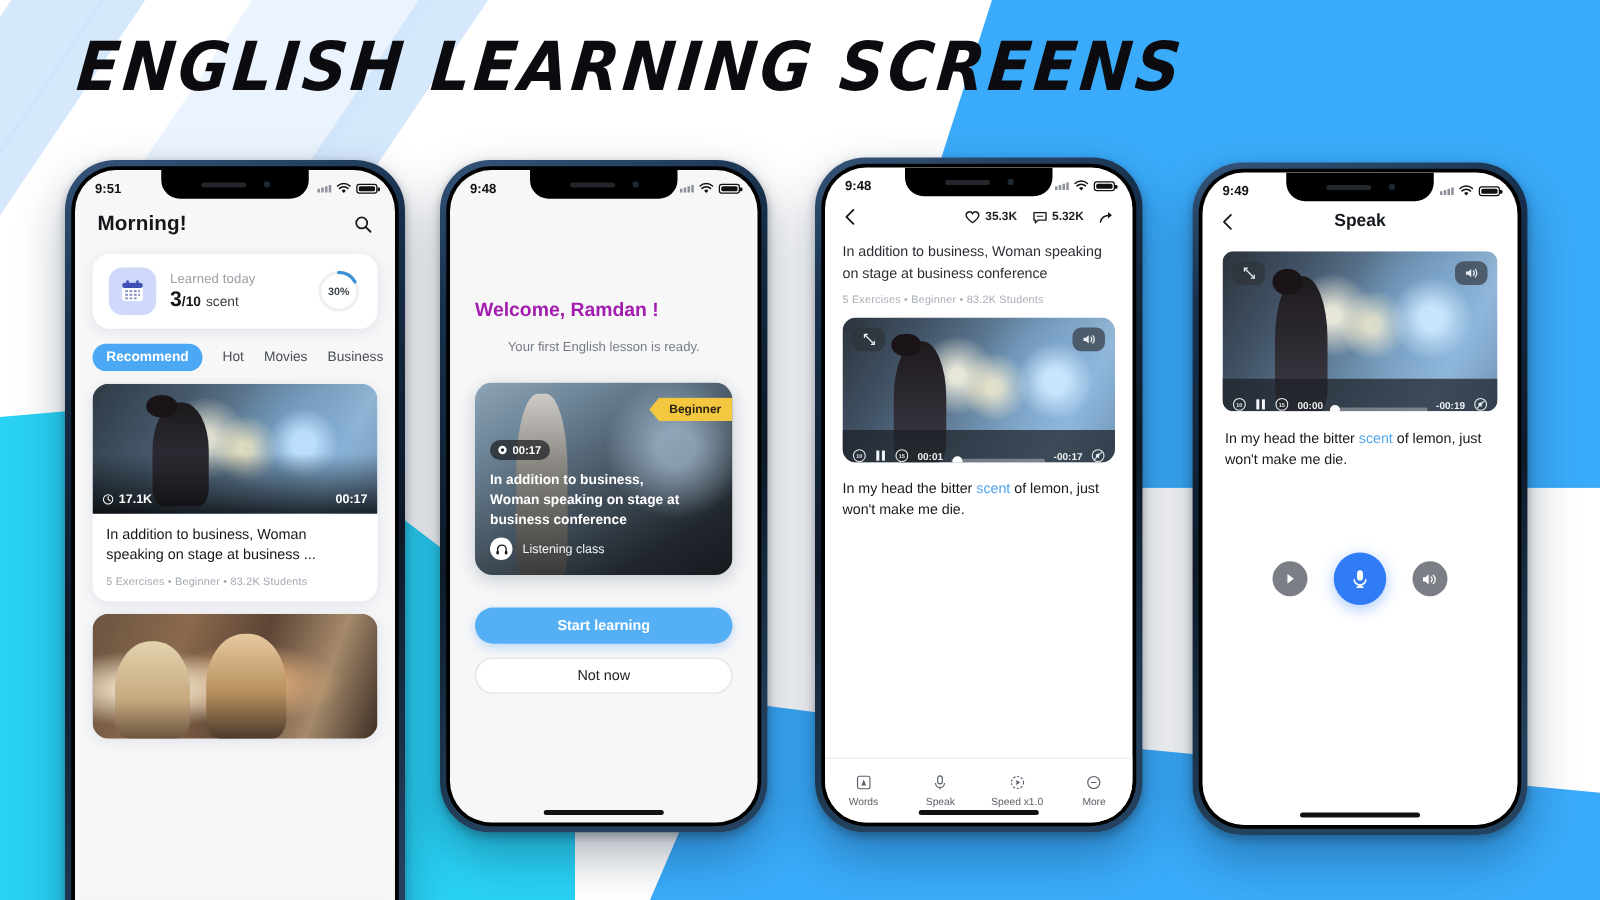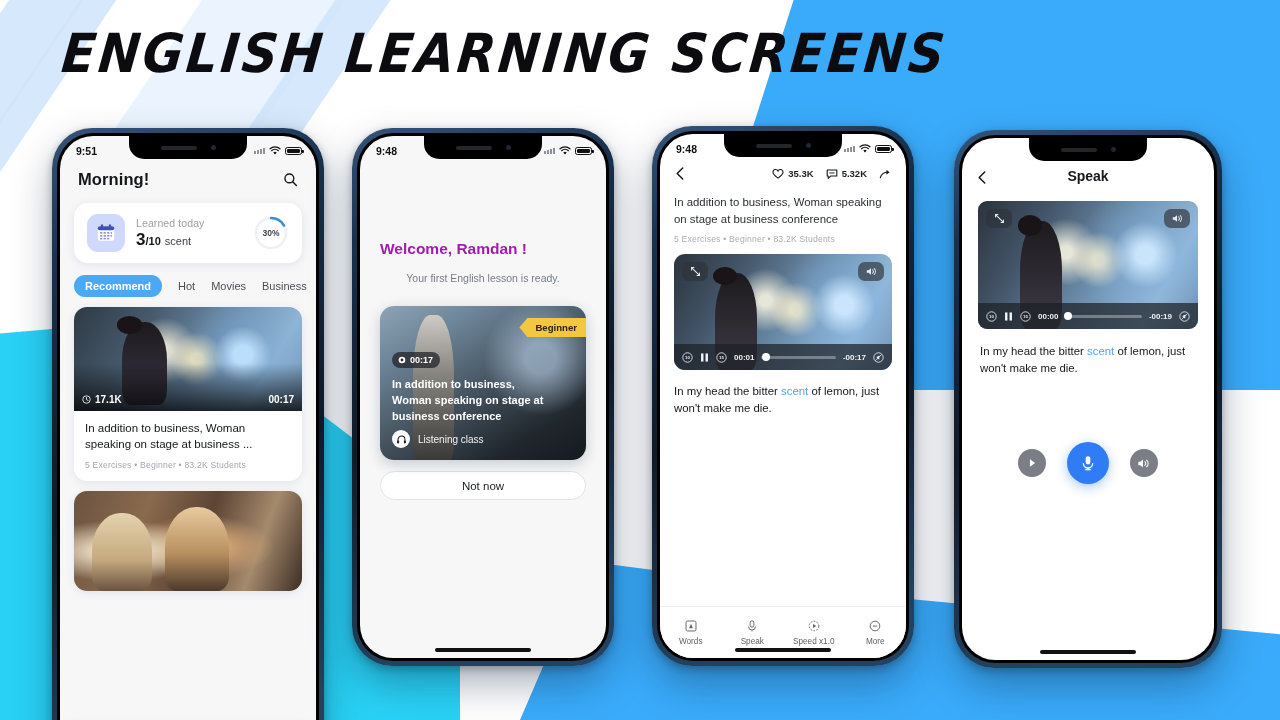--- a/index.html
+++ b/index.html
@@ -275,21 +275,21 @@
   .pl-chip {
     position:absolute; width:26px; height:19px; border-radius:7px;
     background: rgba(46,50,56,.66);
     display:flex; align-items:center; justify-content:center;
   }
   .pl-chip.tl { left: 8px; top: 8px; }
   .pl-chip.tr { right: 8px; top: 8px; }
   .pl-bar {
     position:absolute; left:0; right:0; bottom:0; height: 26px;
     background: rgba(28,32,38,.72);
-    display:flex; align-items:center; gap: 7px; padding: 0 8px;
+    display:flex; align-items:flex-end; gap: 7px; padding: 0 8px;
     color:#eef1f4; font-size: 8px; font-weight:600;
   }
   .scrub { flex: 1 1 auto; position:relative; height:3px; background: rgba(255,255,255,.32); border-radius:2px; }
   .scrub .dot { position:absolute; left: 6%; top:50%; transform:translate(-50%,-50%);
     width:8px;height:8px;border-radius:50%;background:#fff; }
   .caption { padding: 13px 14px 0 14px; font-size: 11.4px; line-height:1.45; color:#15181c; }
   .caption .hl { color:#52a5ef; }
   .p3-bottom {
     position:absolute; left:0; right:0; bottom:0; height: 52px; background:#fff;
     border-top: 1px solid #eceef1; display:flex; align-items:center; z-index:20;
@@ -523,20 +523,21 @@
             <svg width="11" height="11" viewBox="0 0 14 14">
               <path d="M2.6 9V7a4.4 4.4 0 0 1 8.8 0v2" stroke="#15181c" stroke-width="1.3" fill="none"></path>
               <rect x="1.4" y="8.4" width="2.6" height="3.8" rx="1.3" fill="#15181c"></rect>
               <rect x="10" y="8.4" width="2.6" height="3.8" rx="1.3" fill="#15181c"></rect>
             </svg>
           </span>
           <span>Listening class</span>
         </div>
       </div>
 
+      <div class="btn-primary">Start learning</div>
       <div class="btn-ghost">Not now</div>
     </div>
     <div class="homebar"></div>
   </div>
  </div>
 </div>
 
 <div class="phone" id="phone3">
  <div class="phone-inner">
   <div class="screen p3-screen">
@@ -676,20 +677,39 @@
  </div>
 </div>
 
 <div class="phone" id="phone4">
  <div class="phone-inner">
   <div class="screen p4-screen">
     <div class="notch">
       <span class="speaker"></span>
       <span class="cam"></span>
     </div>
+    <div class="statusbar">
+      <span>9:49</span>
+      <span class="sb-right">
+        <span class="sig">
+              <i></i>
+              <i></i>
+              <i></i>
+              <i></i>
+            </span>
+        <svg width="12" height="10" viewBox="0 0 12 10">
+          <path d="M6 8.4 4.3 6.5a2.4 2.4 0 0 1 3.4 0z" fill="#111"></path>
+          <path d="M2.6 4.7a4.9 4.9 0 0 1 6.8 0" stroke="#111" stroke-width="1.2" fill="none" stroke-linecap="round"></path>
+          <path d="M1 2.8a7.4 7.4 0 0 1 10 0" stroke="#111" stroke-width="1.2" fill="none" stroke-linecap="round"></path>
+        </svg>
+        <span class="batt">
+              <i></i>
+            </span>
+      </span>
+    </div>
 
     <div class="p4-top">
       <svg width="13" height="15" viewBox="0 0 14 16">
         <path d="M9.4 2 3.4 8l6 6" stroke="#15181c" stroke-width="1.6" fill="none" stroke-linecap="round" stroke-linejoin="round"></path>
       </svg>
       <div class="p4-title">Speak</div>
     </div>
 
     <div class="p4-player">
       <div class="singer" style="position:absolute;left:19%;top:16%;width:19%;height:84%;background:linear-gradient(180deg,#1d1a1d 0%,#2c2830 45%,#403c46 100%);border-radius:46% 46% 16% 16%"></div>

